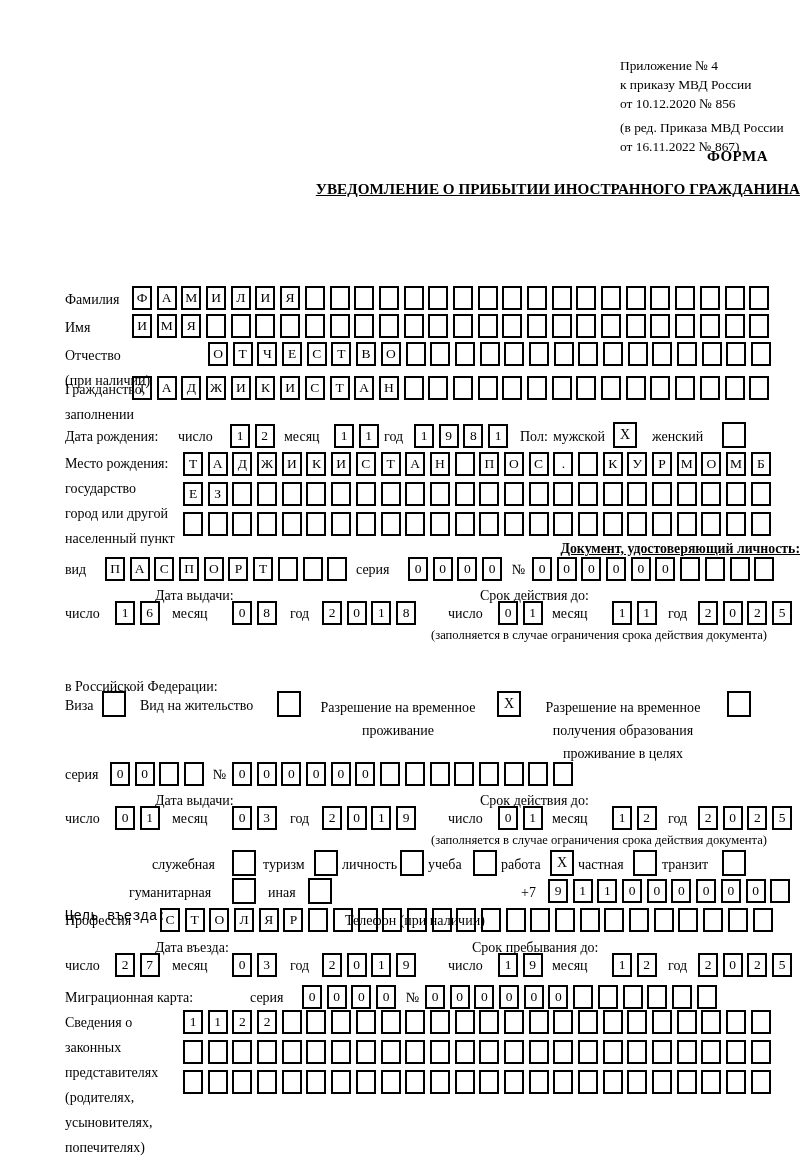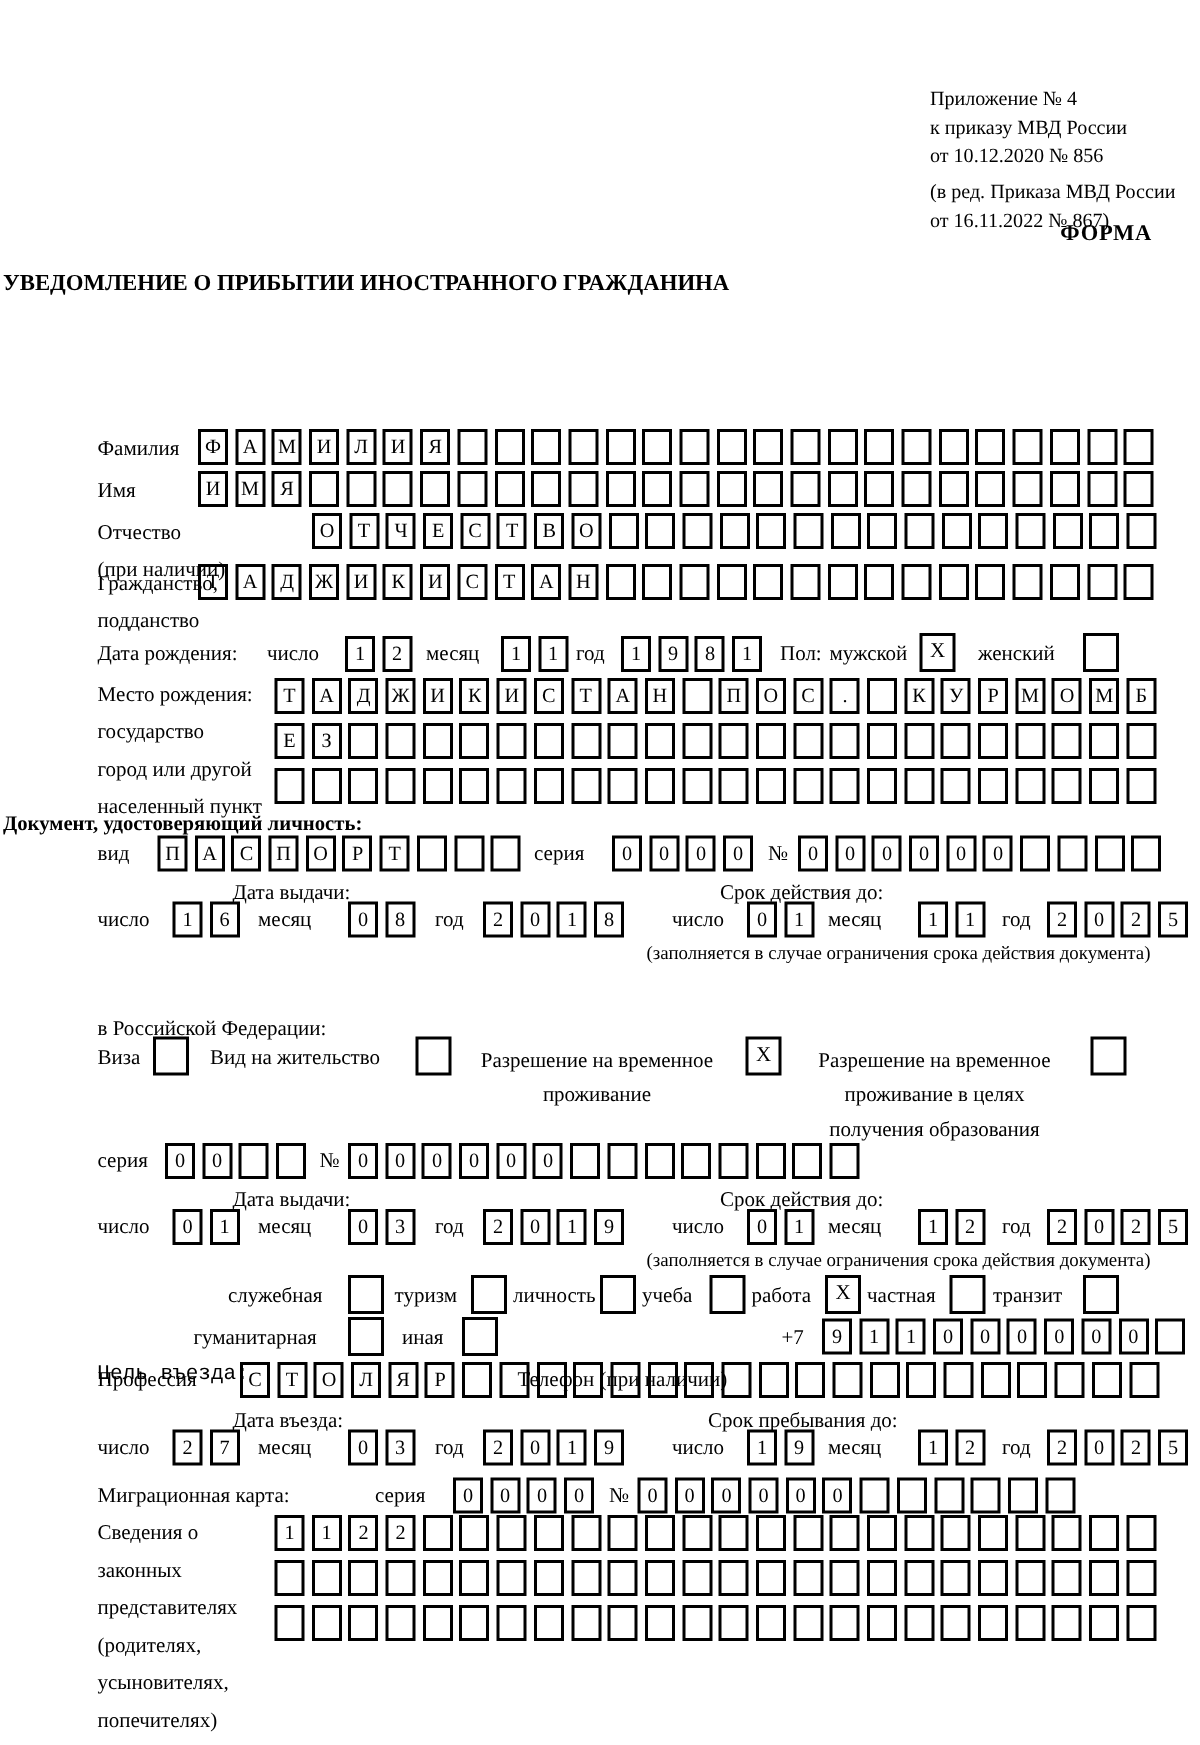--- a/index.html
+++ b/index.html
@@ -1,21 +1,21 @@
 <!DOCTYPE html>
 <html><head>
 <meta charset="utf-8">
 <style>
   html,body{margin:0;padding:0;background:#fff;}
   .page{position:relative;width:800px;height:1163px;background:#fff;overflow:hidden;
         font-family:"Liberation Serif","DejaVu Serif",serif;color:#000;}
   .a{position:absolute;}
   .lb{font-size:14px;white-space:nowrap;}
   .bld{font-weight:bold;}
-  .ctr{left:2px;right:0;text-align:left;}
+  .ctr{left:16px;right:0;text-align:right;text-decoration:underline;}
   .cells{display:flex;gap:4.7px;}
   .cell{width:20px;height:24px;border:2px solid #000;box-sizing:border-box;flex:0 0 auto;
         display:flex;align-items:center;justify-content:center;font-size:13.5px;line-height:1;}
   .cb{width:24px;height:26px;border:2px solid #000;box-sizing:border-box;
       display:flex;align-items:center;justify-content:center;font-size:14px;}
   .note{font-size:12.6px;white-space:nowrap;}
   .small{font-size:13.4px;line-height:19px;margin-top:16px;}
   .title-underline{display:inline-block;width:60px;border-bottom:2.5px solid #333;margin-left:10px;}
   .mlt{font-size:14px;text-align:center;line-height:23px;}
 </style>
@@ -118,21 +118,21 @@
       <span class="cell"></span>
       <span class="cell"></span>
       <span class="cell"></span>
       <span class="cell"></span>
       <span class="cell"></span>
       <span class="cell"></span>
       <span class="cell"></span>
     </div>
 
   <span class="a lb" style="left:65px;top:382px;">Гражданство,</span>
-  <span class="a lb" style="left:65px;top:407px;">подданство</span>
+  <span class="a lb" style="left:65px;top:407px;">заполнении</span>
   <div class="a cells" style="left:132px;top:376px;">
       <span class="cell">Т</span>
       <span class="cell">А</span>
       <span class="cell">Д</span>
       <span class="cell">Ж</span>
       <span class="cell">И</span>
       <span class="cell">К</span>
       <span class="cell">И</span>
       <span class="cell">С</span>
       <span class="cell">Т</span>
@@ -342,22 +342,22 @@
   <div class="a cb" style="left:102px;top:691px;"></div>
   <span class="a lb" style="left:140px;top:698px;">Вид на жительство</span>
   <div class="a cb" style="left:277px;top:691px;"></div>
   <div class="a mlt" style="left:309px;top:696px;width:178px;">
     <div>Разрешение на временное</div>
     <div>проживание</div>
   </div>
   <div class="a cb" style="left:497px;top:691px;">X</div>
   <div class="a mlt" style="left:530px;top:696px;width:186px;">
     <div>Разрешение на временное</div>
+    <div>получения образования</div>
     <div>проживание в целях</div>
-    <div>получения образования</div>
   </div>
   <div class="a cb" style="left:727px;top:691px;"></div>
 
   <span class="a lb" style="left:65px;top:767px;">серия</span>
   <div class="a cells" style="left:110px;top:762px;">
       <span class="cell">0</span>
       <span class="cell">0</span>
       <span class="cell"></span>
       <span class="cell"></span>
     </div>

